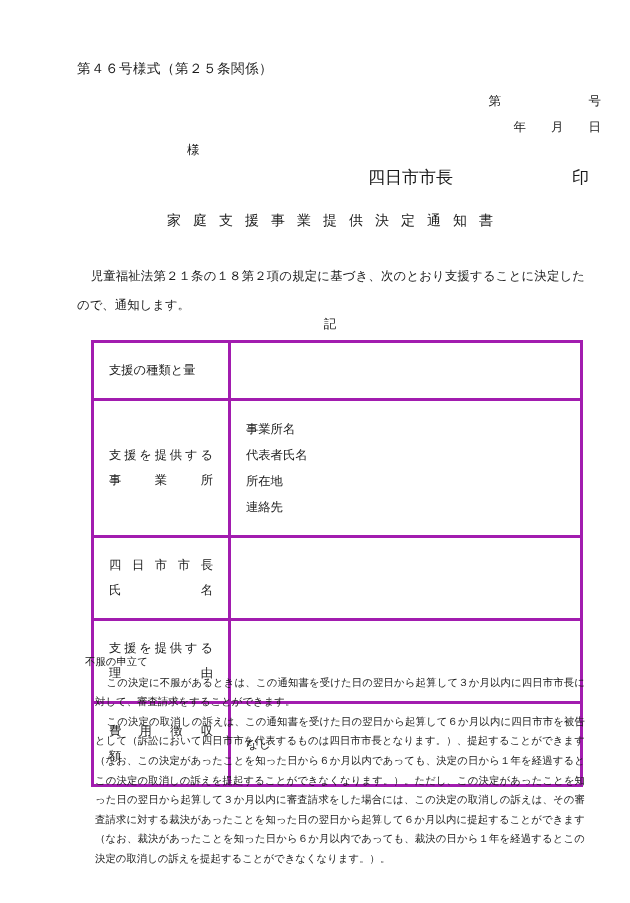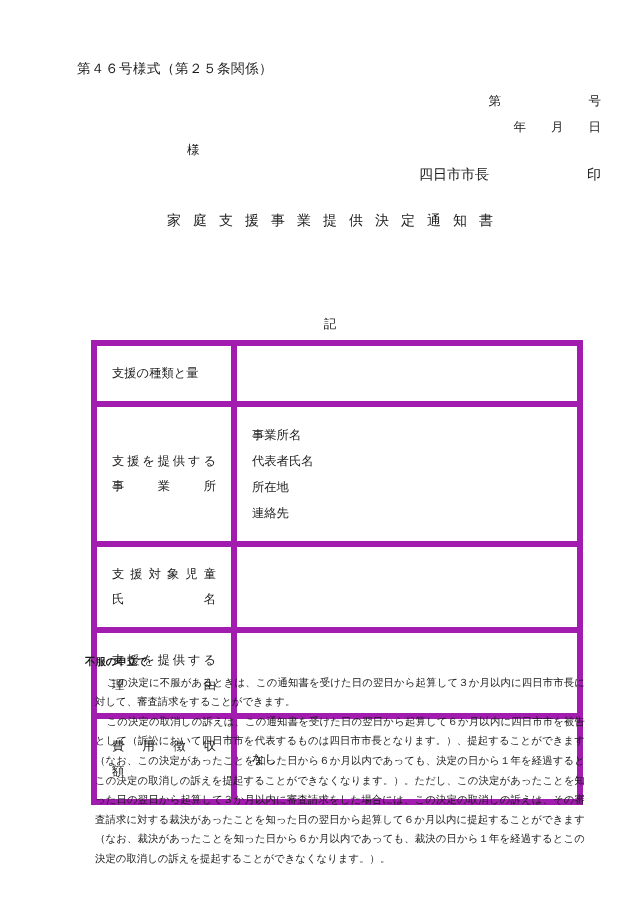--- a/index.html
+++ b/index.html
@@ -43,23 +43,23 @@
     white-space: pre;
   }
   .addressee {
     position: absolute;
     left: 172px;
     top: 142px;
     font-size: 12.5px;
   }
   .issuer {
     position: absolute;
-    right: 44px;
+    right: 56px;
     top: 166px;
-    font-size: 14px;
+    font-size: 17px;
     white-space: pre;
   }
   .doc-title {
     position: absolute;
     left: 0;
     right: 0;
     top: 212px;
     text-align: center;
     font-size: 14px;
     letter-spacing: 12px;
@@ -86,21 +86,21 @@
   table.form-table {
     position: absolute;
     left: 76px;
     top: 340px;
     width: 492px;
     border-collapse: collapse;
     table-layout: fixed;
     font-size: 12.3px;
   }
   table.form-table td {
-    border: 6px solid #a21caf;
+    border: 3px solid #a21caf;
     vertical-align: middle;
     padding: 15px;
   }
   td.label-cell {
     width: 104px;
     padding: 6px 8px;
     line-height: 25px;
   }
   td.value-cell {
     padding: 6px 8px;
@@ -120,21 +120,20 @@
   .notice {
     position: absolute;
     left: 70px;
     top: 652px;
     width: 500px;
     font-size: 10.4px;
     line-height: 19.6px;
   }
   .notice-title {
     margin: 0 0 1px 0;
-    font-weight: bold;
   }
   .notice p.para {
     margin: 0;
     text-indent: 1.1em;
     text-align: justify;
     padding-left: 10px;
   }
 </style>
 </head>
 <body>
@@ -147,20 +146,21 @@
     <div class="meta-line">第　　　　　　　号</div>
     <div class="meta-line">年　　月　　日</div>
   </div>
 
   <div class="addressee">様</div>
 
   <div class="issuer">四日市市長　　　　　　　印</div>
 
   <div class="doc-title">家庭支援事業提供決定通知書</div>
 
+  <div class="lead">児童福祉法第２１条の１８第２項の規定に基づき、次のとおり支援することに決定したので、通知します。</div>
 
   <div class="ki">記</div>
 
   <table class="form-table">
     <tbody>
       <tr>
         <td class="label-cell">
           <span class="plain-line">支援の種類と量</span>
         </td>
         <td class="value-cell"></td>
@@ -174,21 +174,21 @@
         <td class="value-cell sub-lines">
           <span class="plain-line">事業所名</span>
           <span class="plain-line">代表者氏名</span>
           <span class="plain-line">所在地</span>
           <span class="plain-line">連絡先</span>
         </td>
       </tr>
 
       <tr>
         <td class="label-cell">
-          <span class="spread-line">支援対象児童</span>
+          <span class="spread-line">四日市市長</span>
           <span class="spread-line">氏　　　　　名</span>
         </td>
         <td class="value-cell"></td>
       </tr>
 
 
       <tr>
         <td class="label-cell">
           <span class="spread-line">支援を提供する</span>
           <span class="spread-line">理　　　　　由</span>

